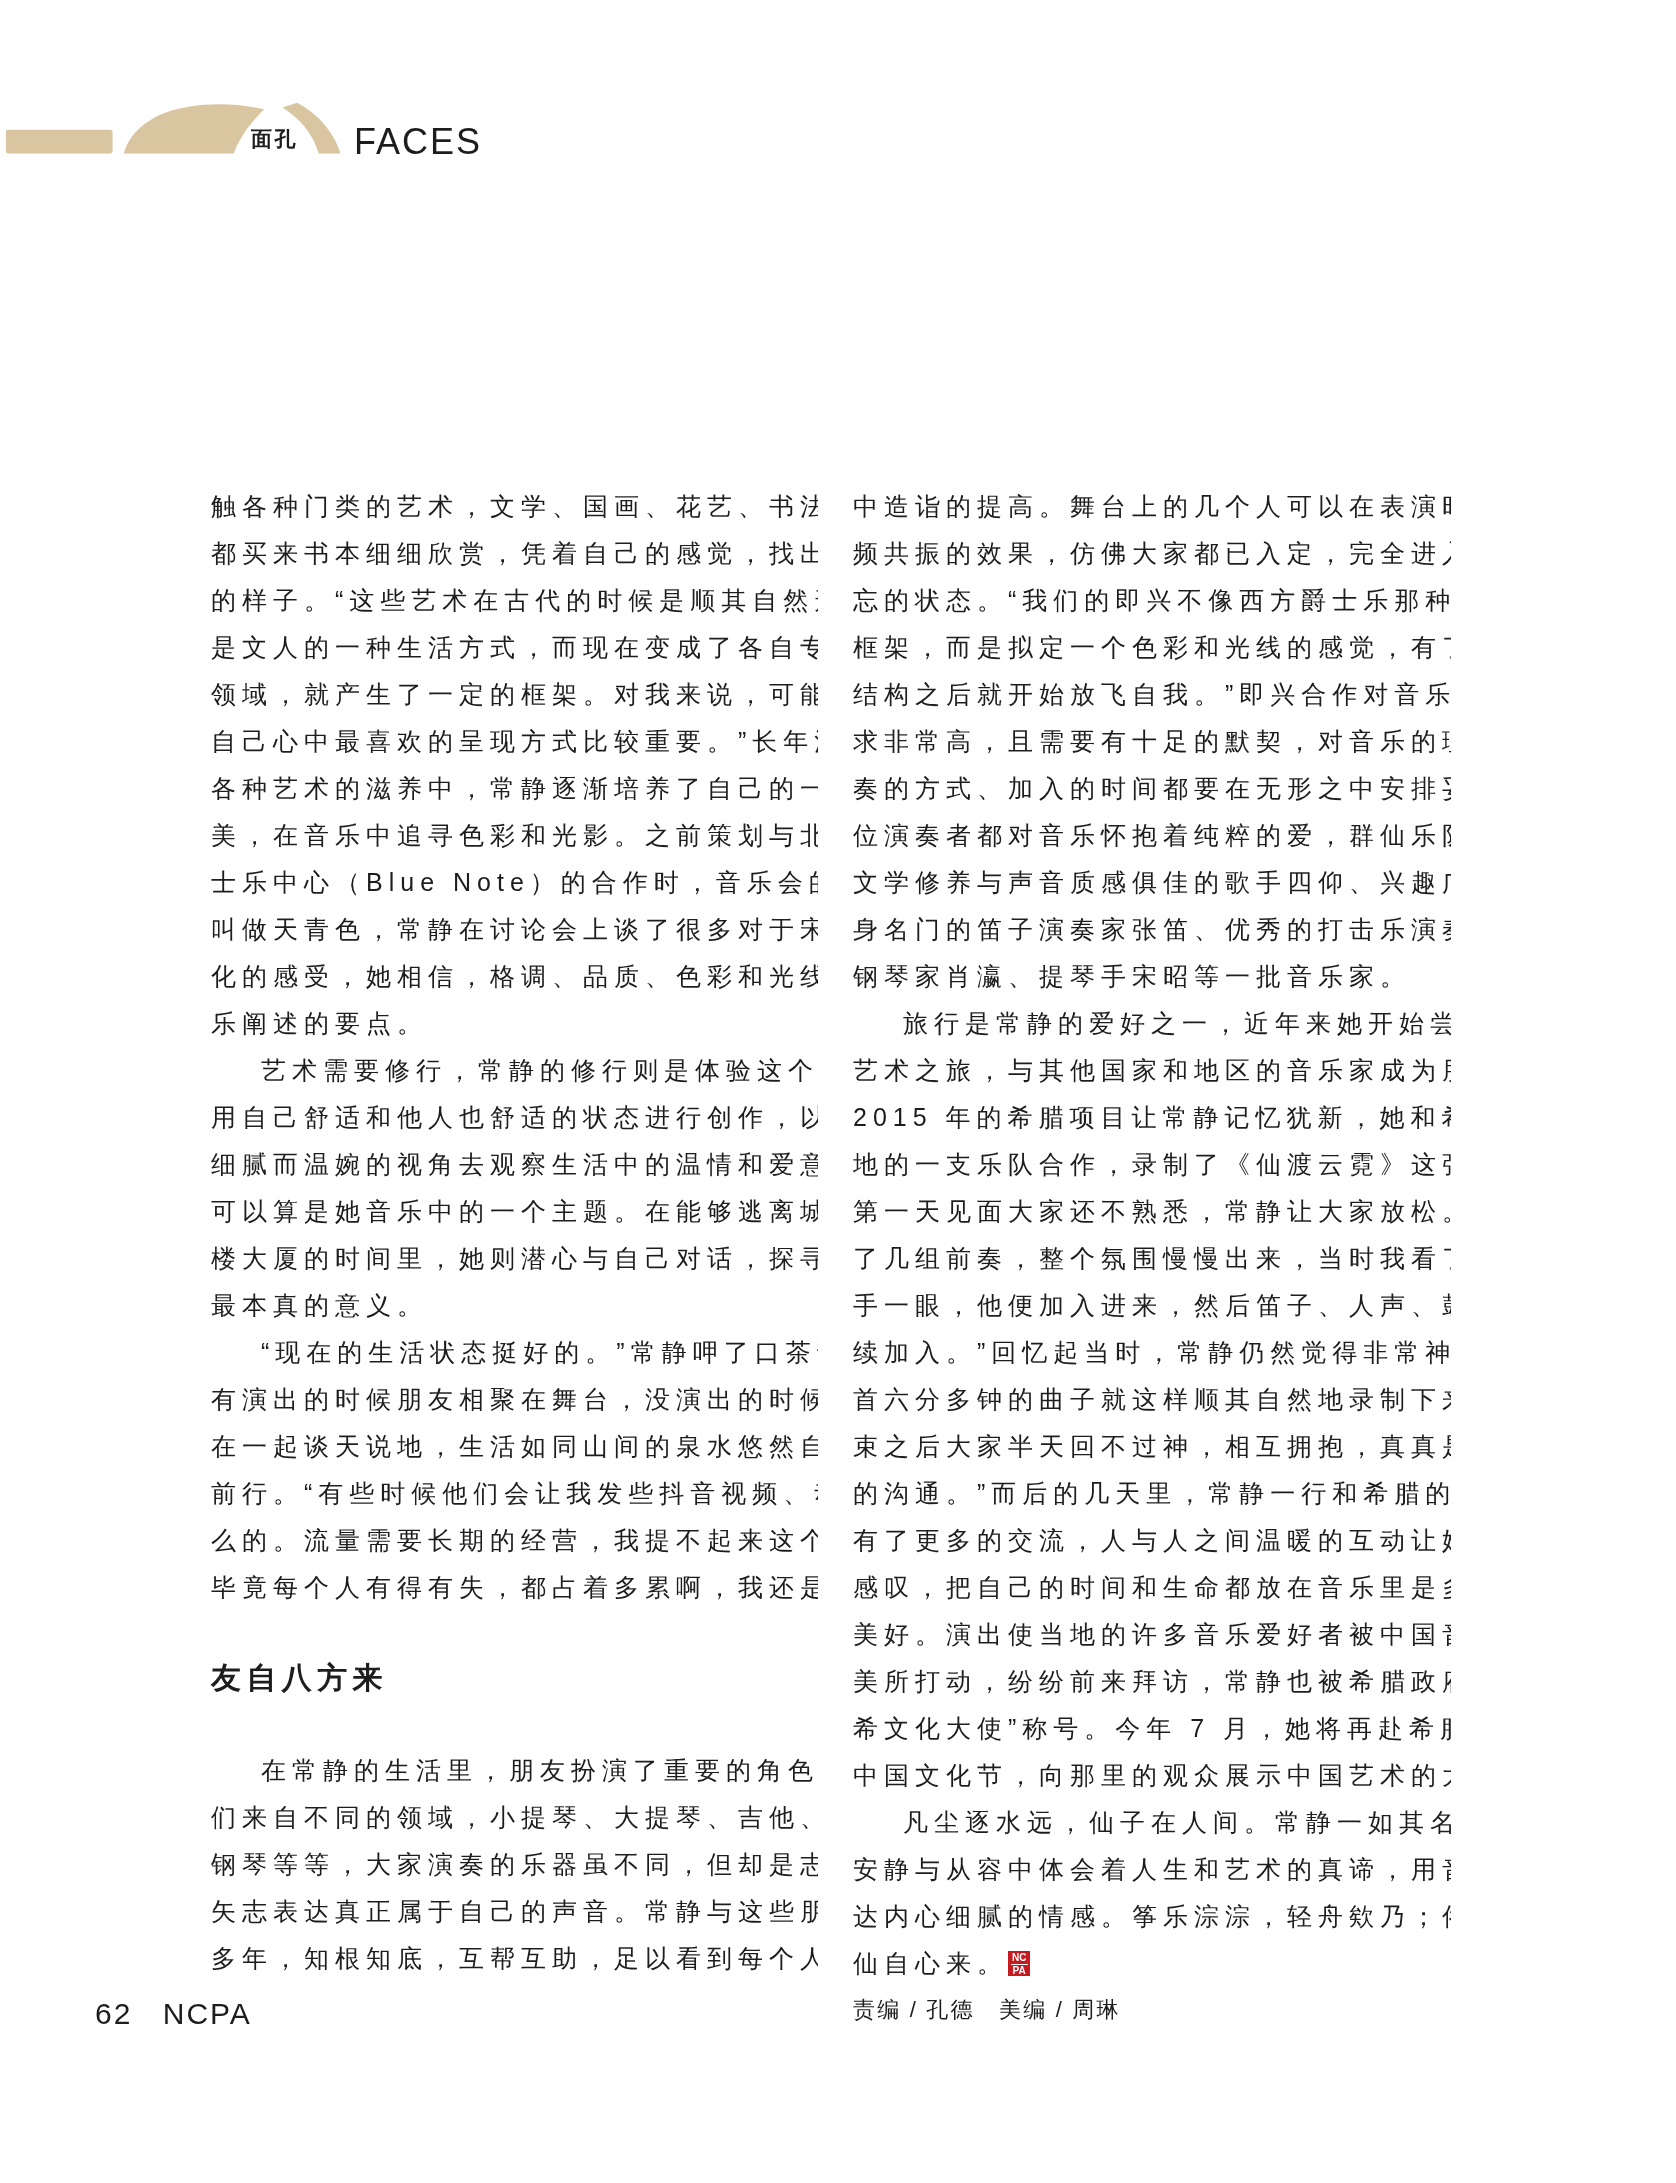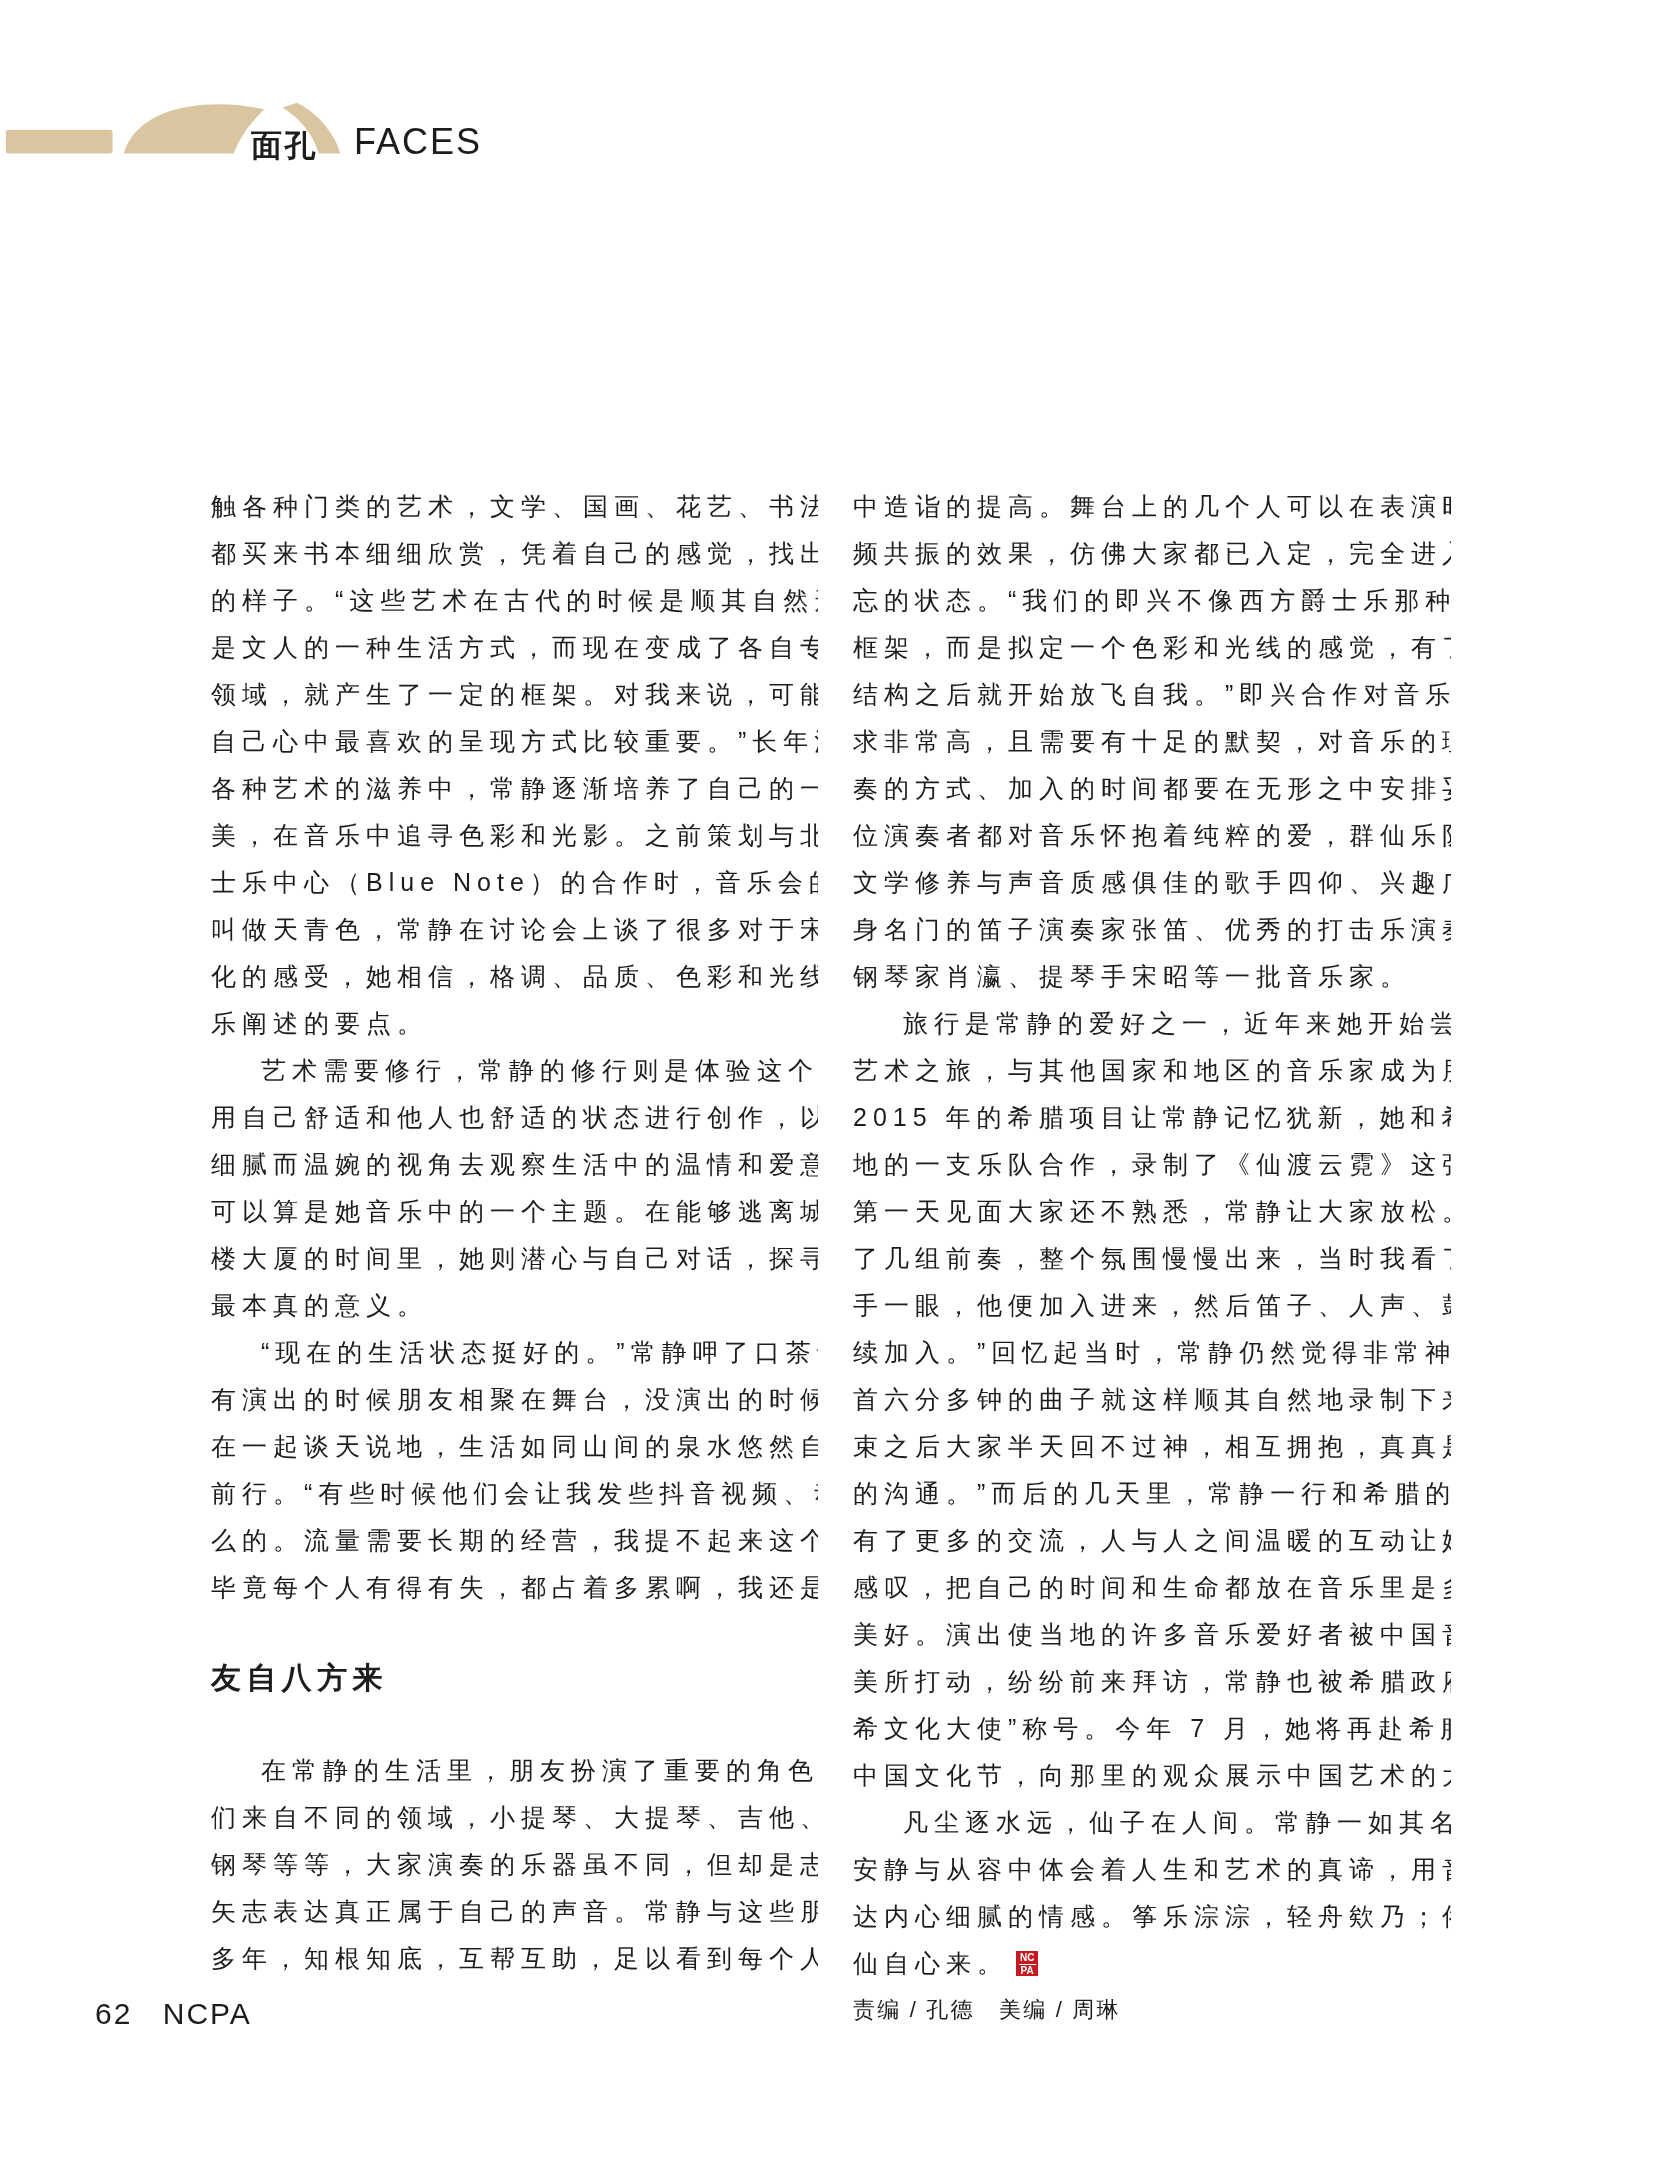--- a/index.html
+++ b/index.html
@@ -10,21 +10,21 @@
     color: #1d1d1d;
     position: relative;
     overflow: hidden;
   }
 
   
   .header { position: absolute; left: 0; top: 0; width: 660px; height: 224px; }
   .header svg { position: absolute; left: 0; top: 0; }
   .title-zh {
     position: absolute; left: 251px; top: 125px;
-    font-size: 31px; font-weight: bold; letter-spacing: 2.6px;
+    font-size: 21px; font-weight: bold; letter-spacing: 2.6px;
     white-space: nowrap;
   }
   .title-en {
     position: absolute; left: 354px; top: 121px;
     font-family: Liberation Sans, sans-serif;
     font-size: 36px; letter-spacing: 2px; white-space: nowrap;
   }
 
   
   .column { position: absolute; top: 483px; }
@@ -40,21 +40,21 @@
 
   .subheading {
     margin-top: 40px; margin-bottom: 43px;
     height: 53px; line-height: 53px;
     font-size: 30px; font-weight: bold; letter-spacing: 0.18em;
   }
 
   
   .stamp {
     display: inline-block; vertical-align: middle;
-    width: 22.4px; height: 25px; margin-left: 8px; margin-top: -4px;
+    width: 22.4px; height: 25px; margin-top: -4px;
     background: #c41a20; color: #ffffff;
     font-size: 10px; font-weight: bold; line-height: 12px;
     letter-spacing: 0px; text-align: center;
   }
   .stamp span { display: block; }
   .stamp .stamp-top { border-bottom: 1.3px solid #ffffff; margin: 0.7px 2.6px 0 2.6px; }
 
   
   .credits {
     position: absolute; left: 853px; top: 1995px; width: 598px;

